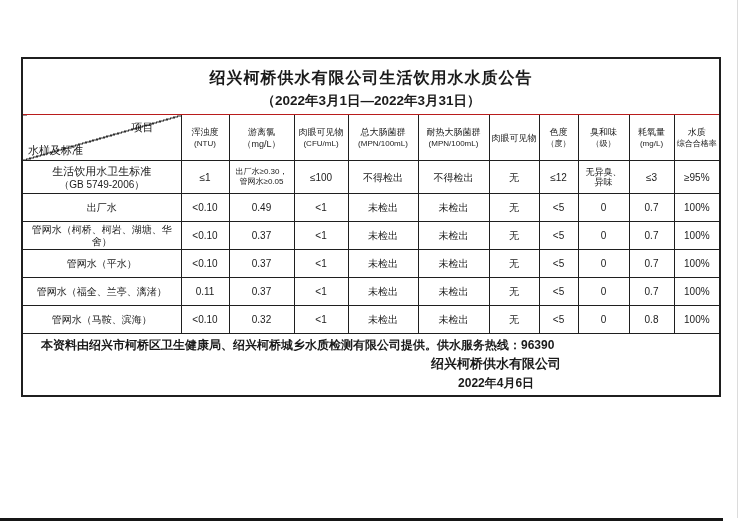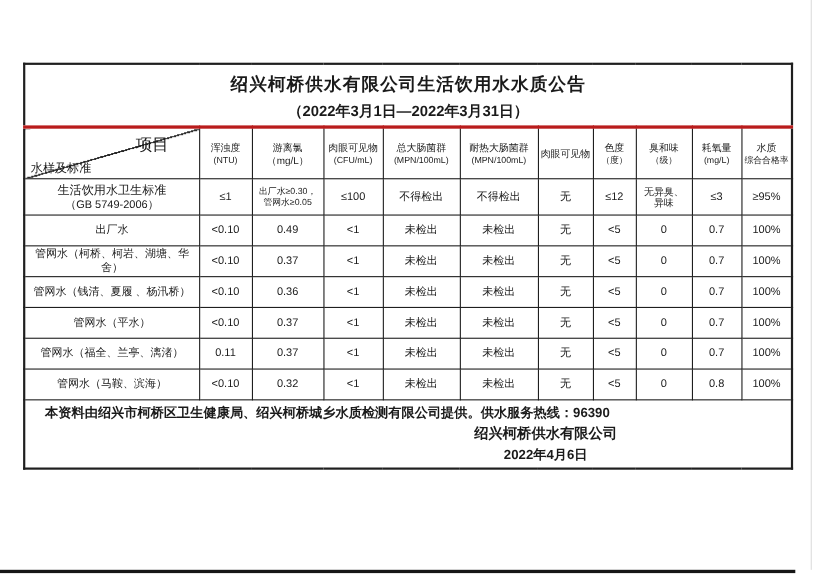--- a/index.html
+++ b/index.html
@@ -18,37 +18,37 @@
     border-collapse: collapse; table-layout: fixed;
     border: 2px solid #1f1f1f;
   }
   table.doc td {
     border: 1px solid #1f1f1f;
     text-align: center; vertical-align: middle;
     padding: 0; color: #1a1a1a;
     overflow: hidden;
   }
 
-  tr.title-row td { height: 55px; border-bottom: 3px solid #b91c1c; }
+  tr.title-row td { height: 55px; border-bottom: 1px solid #b91c1c; }
   .t1 { font-size: 16px; line-height: 25px; font-weight: bold; letter-spacing: 1px; padding-top: 4px; }
   .t2 { font-size: 13.5px; line-height: 22px; font-weight: bold; }
 
   tr.head-row td { height: 45px; }
   .h1 { display: block; font-size: 9px; line-height: 12px; }
   .h2 { display: block; font-size: 8px; line-height: 11px; }
 
   td.corner {
     position: relative;
     background: linear-gradient(to bottom right,
       rgba(0,0,0,0) calc(50% - 0.7px),
       #2a2a2a calc(50% - 0.7px),
       #2a2a2a calc(50% + 0.7px),
       rgba(0,0,0,0) calc(50% + 0.7px));
   }
-  .c-tr { position: absolute; top: 5px; right: 27px; font-size: 15px; margin-left: 11px; }
+  .c-tr { position: absolute; top: 5px; right: 27px; font-size: 11px; margin-left: 11px; }
   .c-bl { position: absolute; top: 28px; left: 5px; font-size: 11px; }
 
   tr.std-row td { height: 32px; }
   .lbl1 { display: block; font-size: 11px; line-height: 14px; }
   .lbl2 { display: block; font-size: 10px; line-height: 13px; }
 
   tr.data-row td { height: 27px; }
   td.rowlabel { font-size: 10px; line-height: 12px; padding: 1px 3px; }
 
   td.v { font-size: 10px; white-space: pre-line; line-height: 11px; }
@@ -178,33 +178,20 @@
       <td class="v">&lt;1</td>
       <td class="v">未检出</td>
       <td class="v">未检出</td>
       <td class="v">无</td>
       <td class="v">&lt;5</td>
       <td class="v">0</td>
       <td class="v">0.7</td>
       <td class="v">100%</td>
     </tr>
 
-    <tr class="data-row">
-      <td class="rowlabel">管网水（钱清、夏履 、杨汛桥）</td>
-      <td class="v">&lt;0.10</td>
-      <td class="v">0.36</td>
-      <td class="v">&lt;1</td>
-      <td class="v">未检出</td>
-      <td class="v">未检出</td>
-      <td class="v">无</td>
-      <td class="v">&lt;5</td>
-      <td class="v">0</td>
-      <td class="v">0.7</td>
-      <td class="v">100%</td>
-    </tr>
 
     <tr class="data-row">
       <td class="rowlabel">管网水（平水）</td>
       <td class="v">&lt;0.10</td>
       <td class="v">0.37</td>
       <td class="v">&lt;1</td>
       <td class="v">未检出</td>
       <td class="v">未检出</td>
       <td class="v">无</td>
       <td class="v">&lt;5</td>

